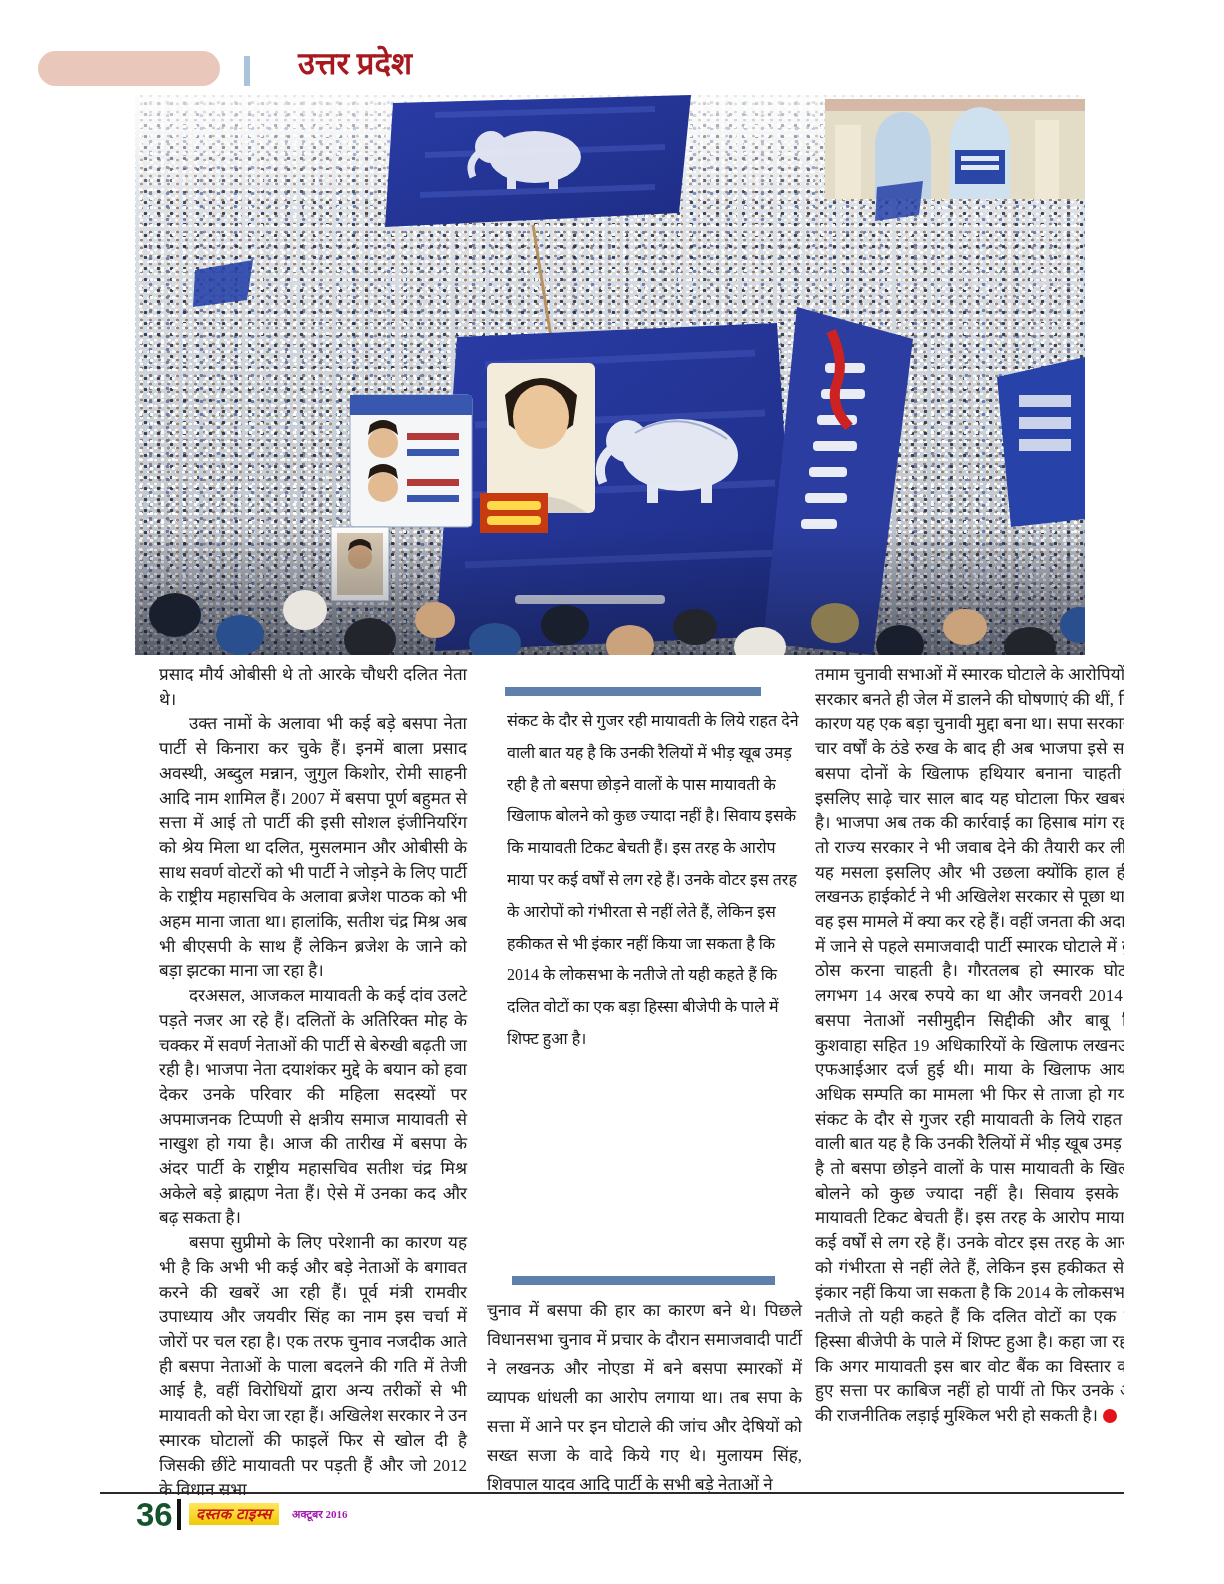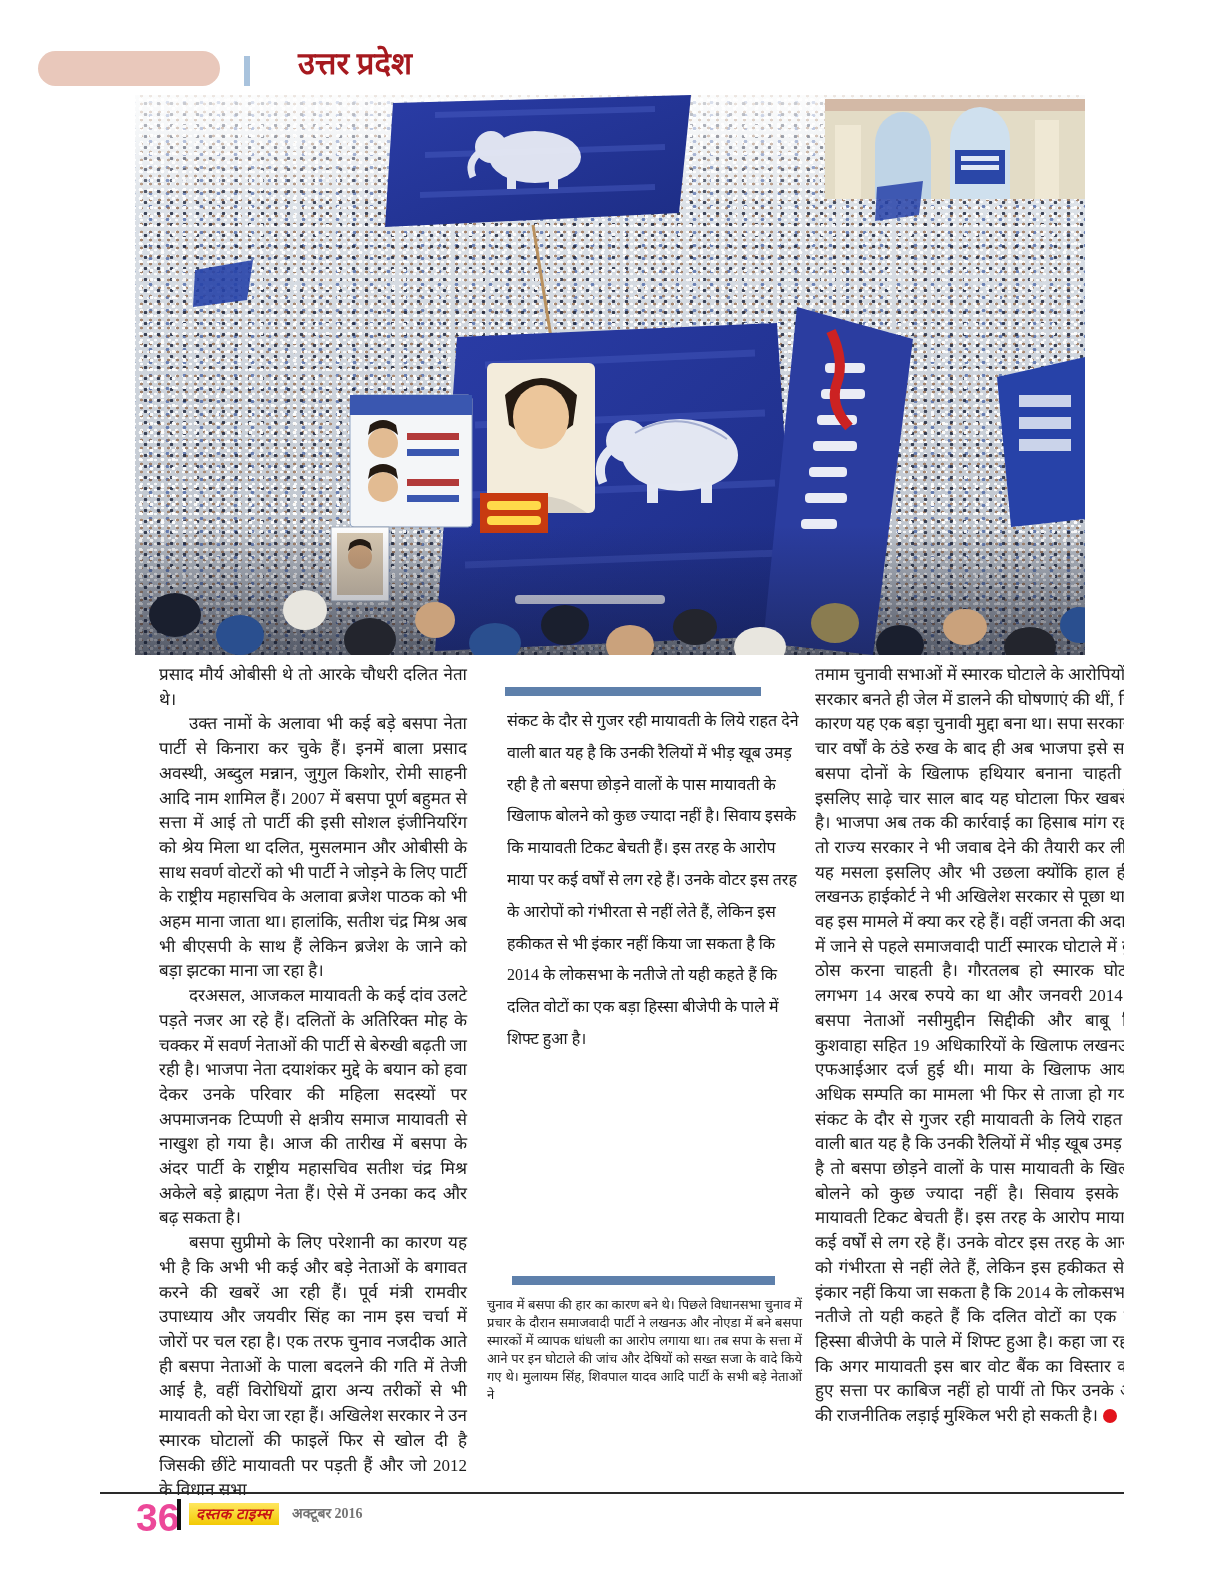--- a/index.html
+++ b/index.html
@@ -31,29 +31,29 @@
   .col{position:absolute;top:663px;font-size:17px;line-height:24.7px;color:#1c1c1c;text-align:justify;margin-left:24px;}
   .col p{margin:0;}
   .col p.indent{text-indent:30px;}
   .col-left{left:135px;width:308px;}
   .col-right{left:791px;width:332px;}
   .col-mid{left:463px;width:315px;height:820px;text-align:left;}
   .quote-bar{position:absolute;background:#5e80ab;height:9px;}
   .quote-bar.top{left:18px;top:24px;width:256px;}
   .quote-bar.bottom{left:25px;top:613px;width:263px;}
   .pull-quote{position:absolute;left:20px;top:42px;width:294px;font-size:16px;line-height:31.8px;color:#191919;}
-  .mid-bottom{position:absolute;left:0;top:633px;width:315px;font-size:13px;line-height:18px;text-align:justify;}
+  .mid-bottom{position:absolute;left:0;top:633px;width:315px;font-size:17px;line-height:29px;text-align:justify;}
   .end-dot{display:inline-block;width:14px;height:14px;border-radius:50%;background:#e2131b;vertical-align:-2px;margin-left:5px;}
 
   
   .foot-rule{position:absolute;left:100px;top:1492px;width:1024px;height:2px;background:#2a2a2a;}
-  .foot-num{position:absolute;left:136px;top:1496px;font-family:"Liberation Sans","DejaVu Sans",sans-serif;font-weight:bold;font-size:39px;color:#ec4899;}
+  .foot-num{position:absolute;left:136px;top:1496px;font-family:"Liberation Sans","DejaVu Sans",sans-serif;font-weight:bold;font-size:33px;color:#14532d;}
   .foot-vbar{position:absolute;left:177px;top:1499px;width:4px;height:31px;background:#111;}
   .foot-logo{position:absolute;left:189px;top:1503px;height:22px;padding:0 7px;background:linear-gradient(180deg,#ffe75e,#f2c905);color:#c81414;font-weight:bold;font-size:15px;line-height:22px;font-style:italic;letter-spacing:.5px;white-space:nowrap;}
-  .foot-date{position:absolute;left:292px;top:1503px;font-weight:bold;font-size:14px;color:#737373;line-height:22px;white-space:nowrap;}
+  .foot-date{position:absolute;left:292px;top:1503px;font-weight:bold;font-size:11px;color:#a21caf;line-height:22px;white-space:nowrap;}
 </style>
 </head>
 <body>
 
 <div class="page">
 
   <div class="hdr-pill"></div>
   <div class="hdr-bar"></div>
   <div class="hdr-title">उत्तर प्रदेश</div>
 

